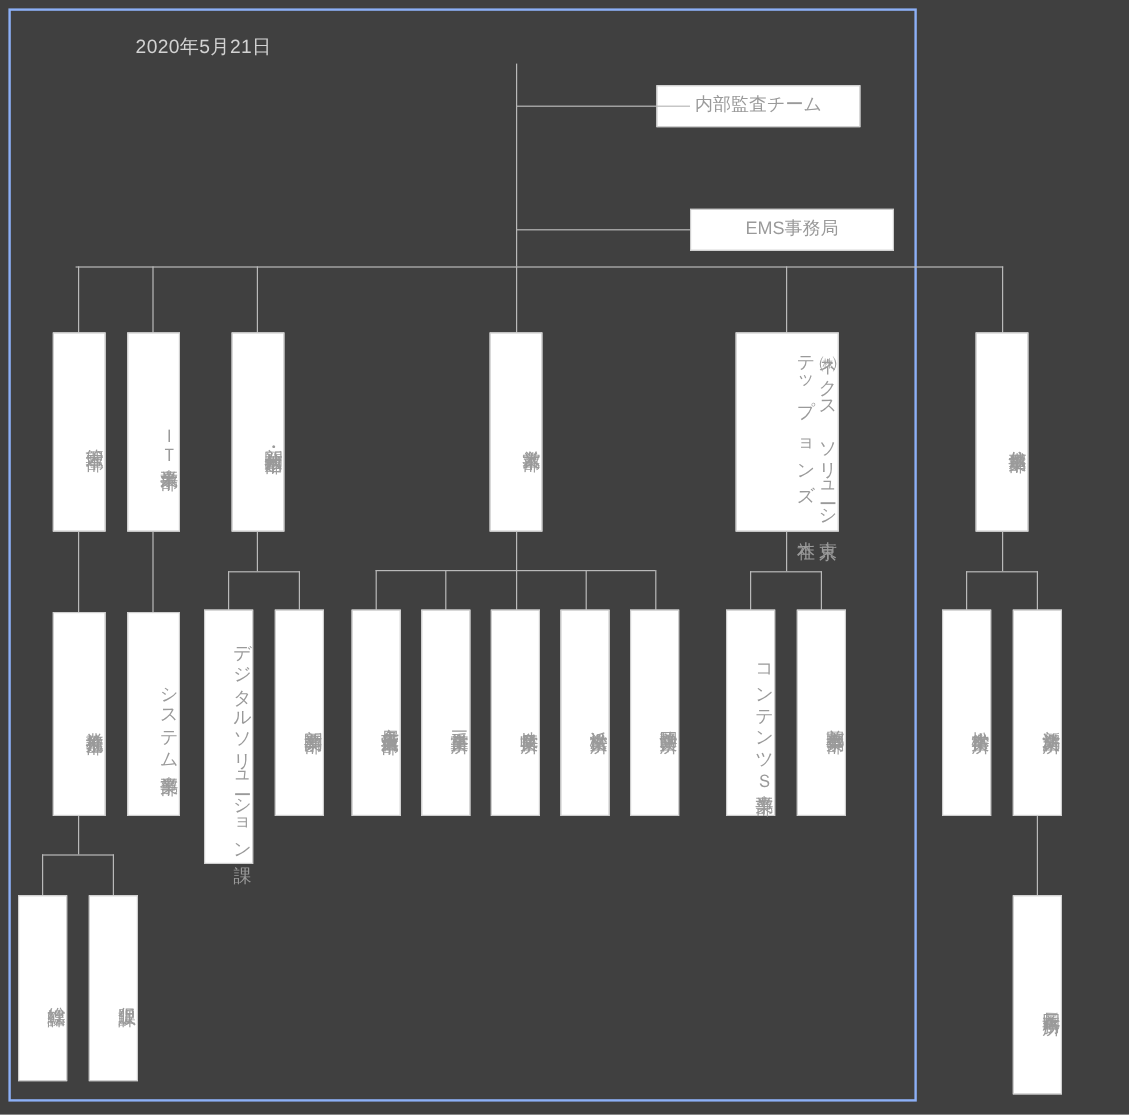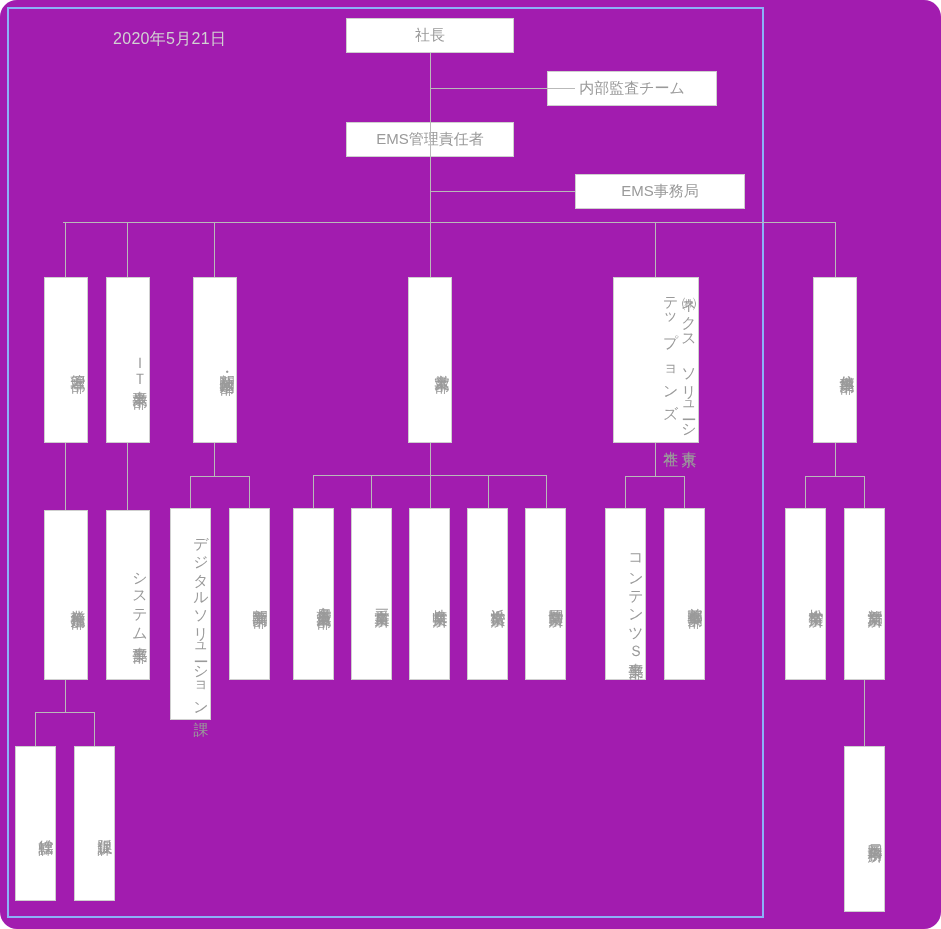--- a/index.html
+++ b/index.html
@@ -5,23 +5,22 @@
 <style>
   html,body{margin:0;padding:0;background:#ffffff;}
   body{
     font-family:"Liberation Sans","DejaVu Sans",sans-serif;
     -webkit-font-smoothing:antialiased;
   }
   #canvas{
     position:relative;
     width:941px;
     height:929px;
-    background:#a21caf;
+    background:#404040;
     overflow:hidden;
-    border-radius:17px;
   }
   
   #blue-frame{
     position:absolute;
     left:7px; top:7px;
     width:757px; height:911px;
     border:2px solid #8cb0f7;
     box-sizing:border-box;
     background:transparent;
     pointer-events:none;
@@ -78,31 +77,25 @@
 </style>
 </head>
 <body>
 
 <div id="canvas">
 
   <div id="blue-frame"></div>
 
   <div id="doc-date">2020年5月21日</div>
 
-  <div class="node h" style="left:346px;top:18px;width:168px;height:35px;">
-    <span class="lbl">社長</span>
-  </div>
 
   <div class="node h" style="left:547px;top:71px;width:170px;height:35px;">
     <span class="lbl">内部監査チーム</span>
   </div>
 
-  <div class="node h" style="left:346px;top:122px;width:168px;height:35px;">
-    <span class="lbl">EMS管理責任者</span>
-  </div>
 
   <div class="node h" style="left:575px;top:174px;width:170px;height:35px;">
     <span class="lbl">EMS事務局</span>
   </div>
 
   <div class="ln v" style="left:430px;top:53px;height:169px;"></div>
 
   <div class="ln h" style="left:430px;top:88px;width:145px;"></div>
 
   <div class="ln h" style="left:430px;top:191px;width:145px;"></div>

